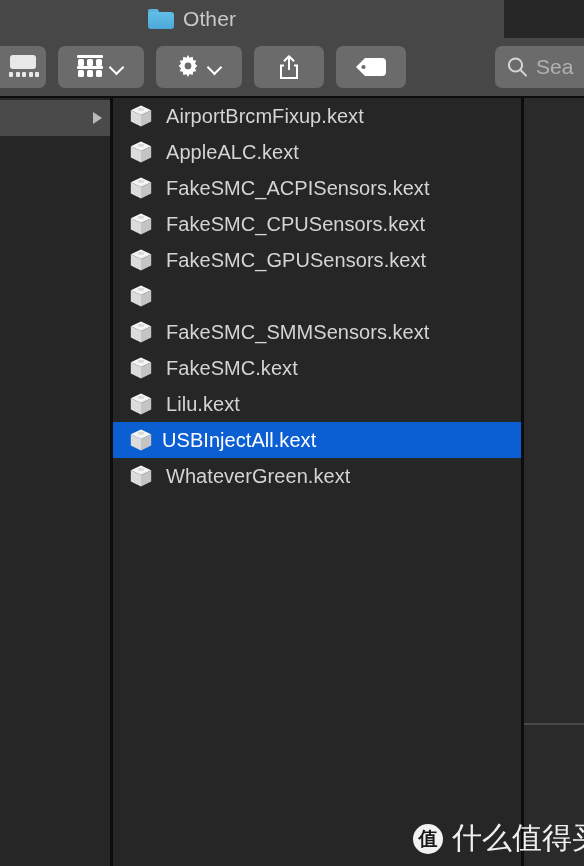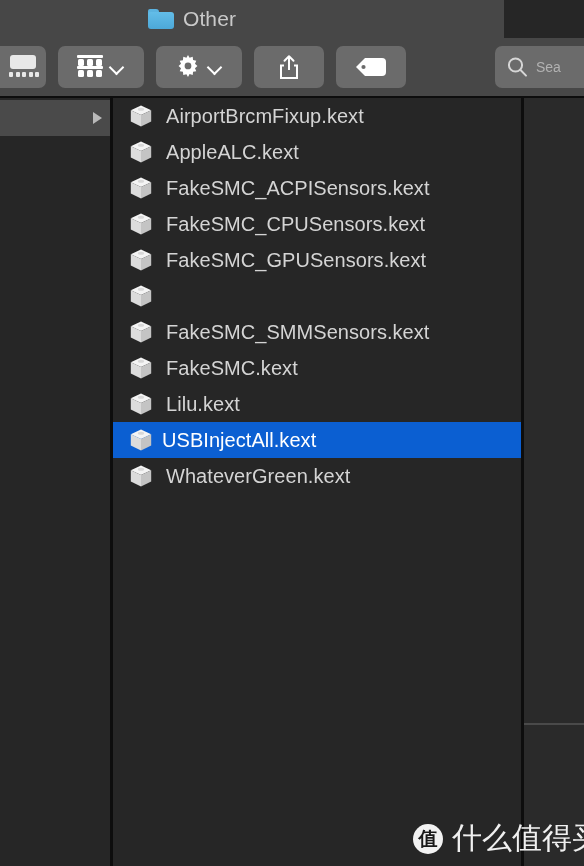--- a/index.html
+++ b/index.html
@@ -162,21 +162,21 @@
     display: flex;
     align-items: center;
     padding-left: 11px;
     box-sizing: border-box;
     gap: 8px;
     overflow: hidden;
   }
   .ic-search { width: 22px; height: 22px; flex: none; }
   .search-placeholder {
     color: #b2b2b2;
-    font-size: 14px;
+    font-size: 21px;
     white-space: nowrap;
   }
 
   
   .content {
     position: absolute;
     left: 0; top: 96px;
     width: 584px;
     height: 770px;
     background: #fca5a5;

